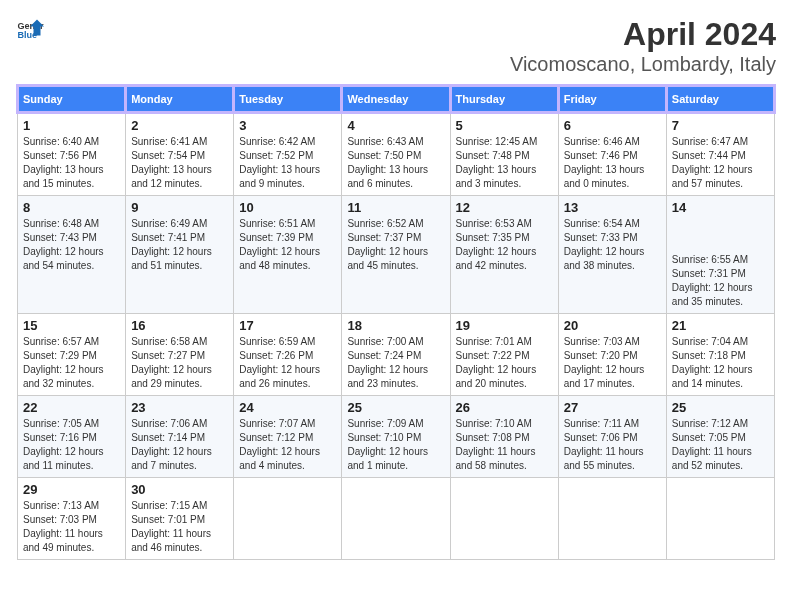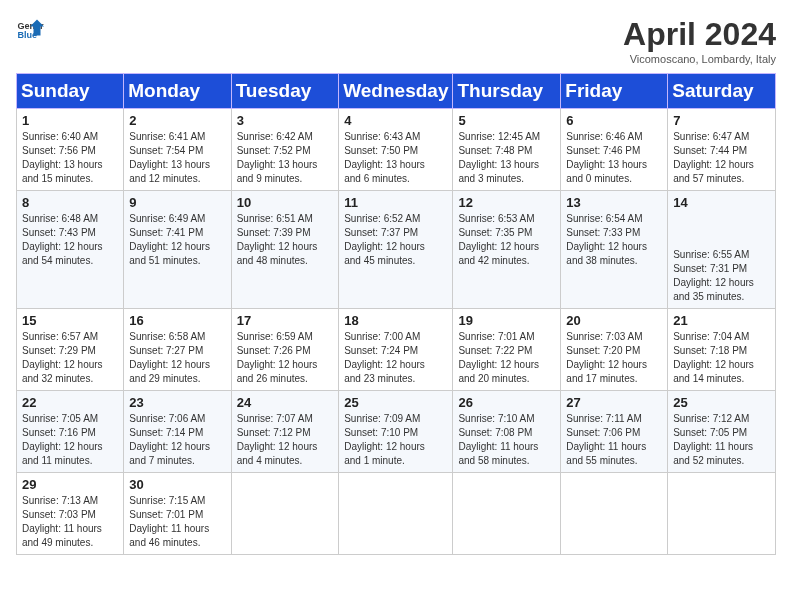--- a/index.html
+++ b/index.html
@@ -27,36 +27,36 @@
     }
     .title-area {
       text-align: right;
     }
     .month-title {
       font-size: 32px;
       font-weight: bold;
       color: #333;
     }
     .location-title {
-      font-size: 11px;
+      font-size: 20px;
       color: #555;
     }
     table {
       width: 100%;
       border-collapse: collapse;
       font-size: 11px;
     }
     thead th {
-      background-color: #1d4ed8;
+      background-color: #3b82f6;
       color: #fff;
       padding: 6px 4px;
       text-align: left;
-      font-size: 19px;
+      font-size: 11px;
       font-weight: bold;
-      border: 1px solid #c4b5fd;
+      border: 3px solid #c4b5fd;
     }
     tbody td {
       border: 1px solid #ccc;
       padding: 4px 5px;
       vertical-align: top;
       width: 14.28%;
       height: 80px;
       background: #fff;
     }
     tbody tr:nth-child(even) td {

